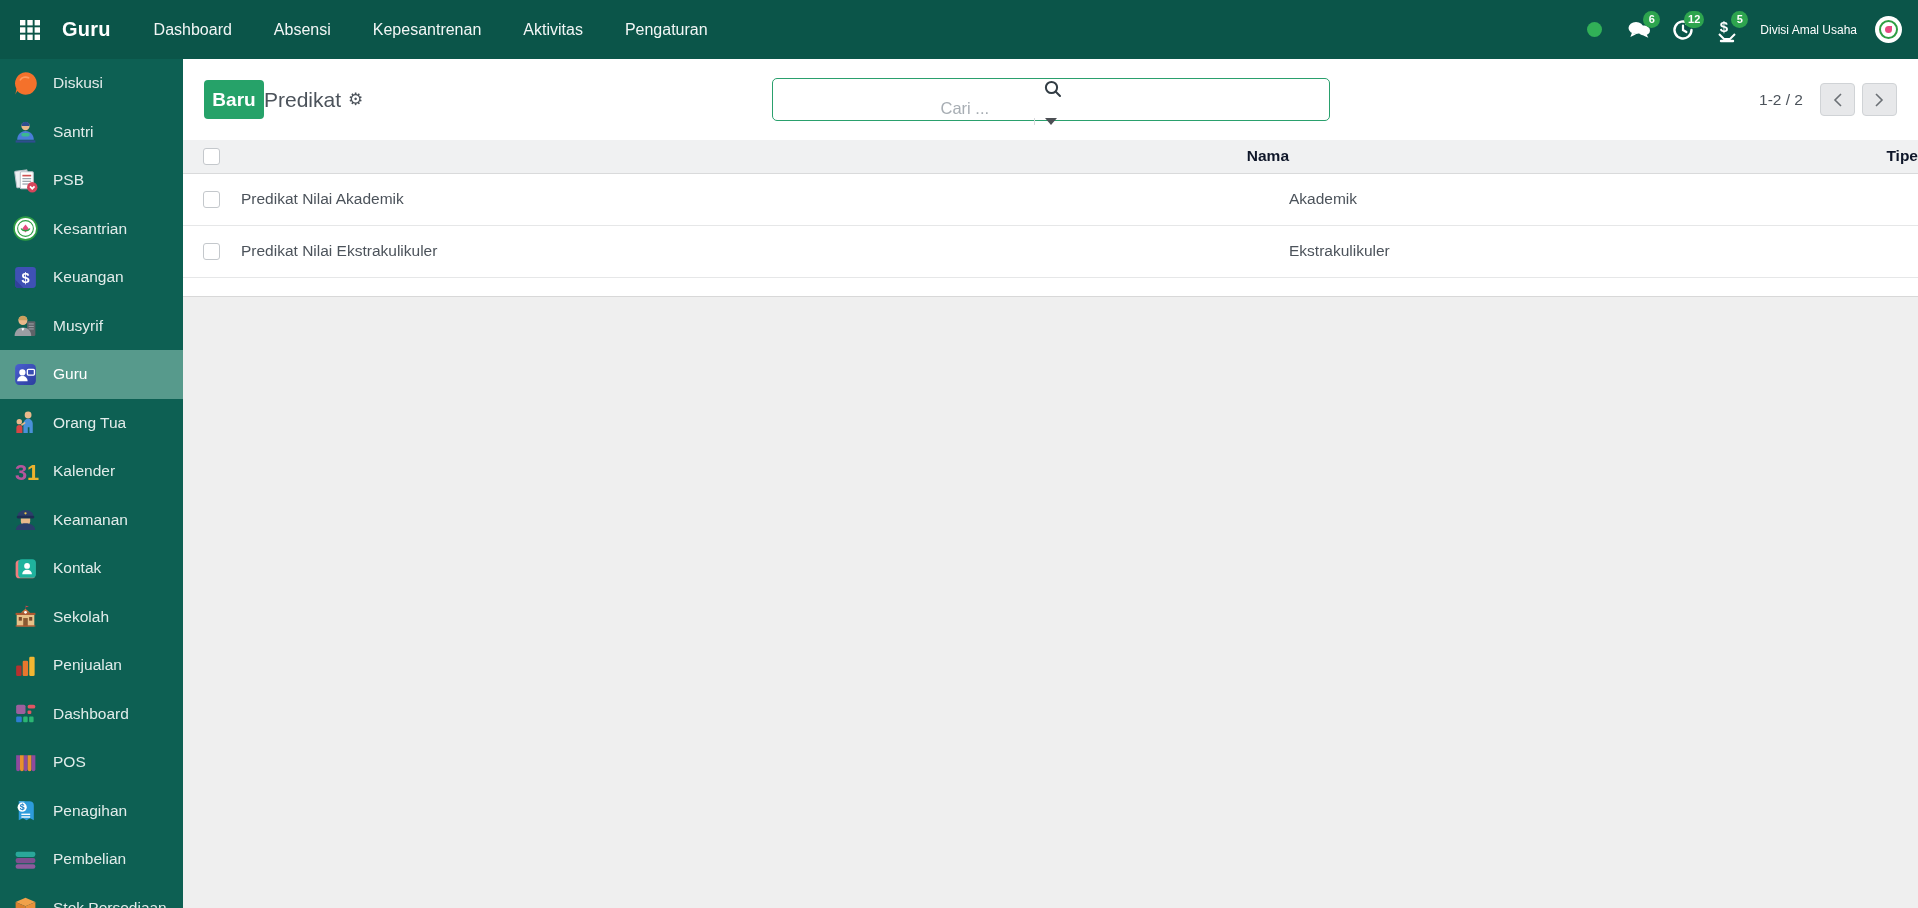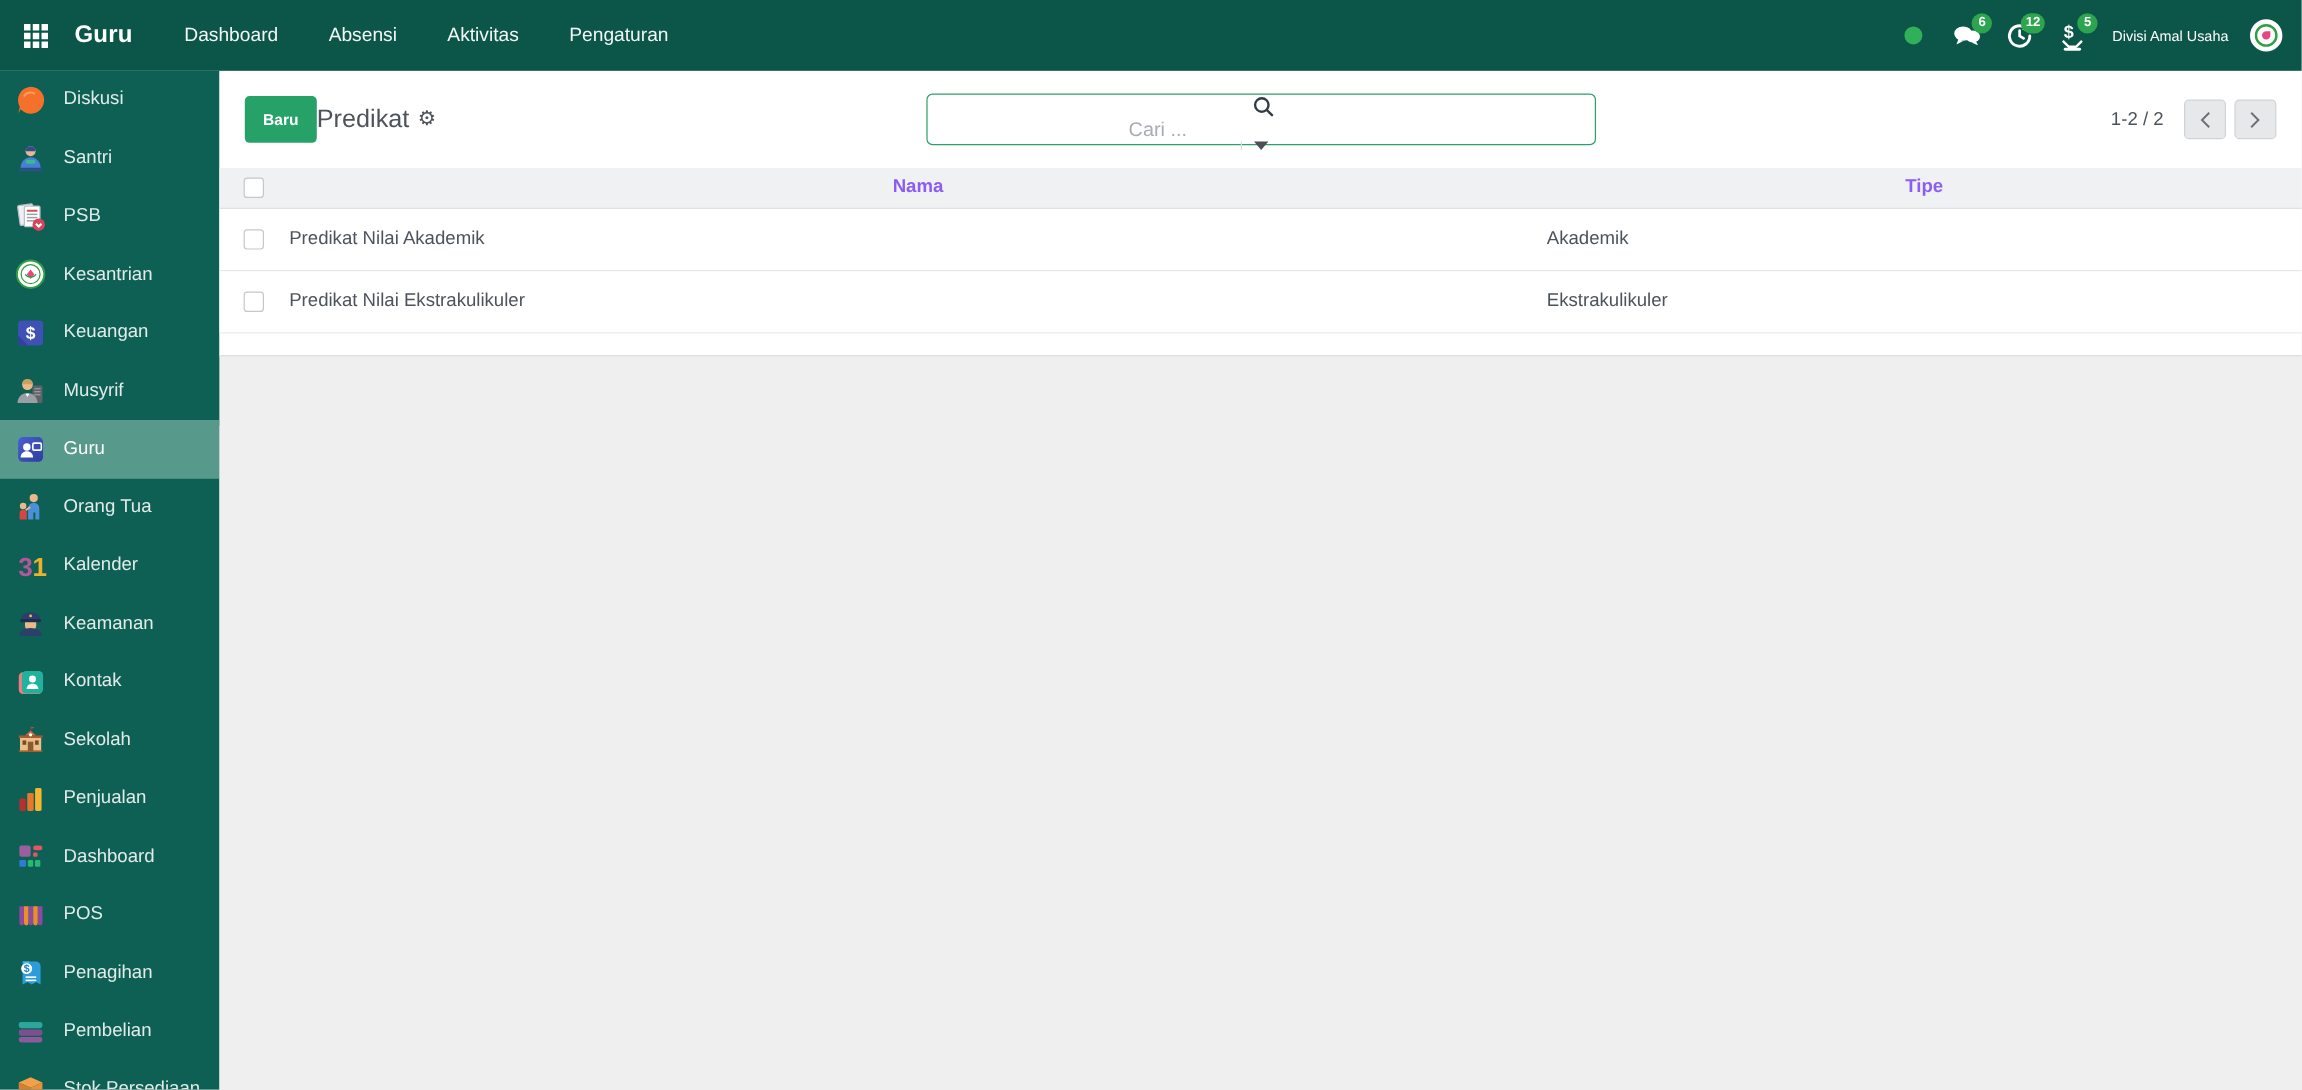--- a/index.html
+++ b/index.html
@@ -31,21 +31,21 @@
              background:#0d6053; overflow:hidden; }
   .s-item { height:48.5px; display:flex; align-items:center; padding-left:12px; cursor:pointer;
             color:rgba(255,255,255,.88); font-size:15.5px; }
   .s-item.active { background:#579a8c; color:#fff; }
   .s-icon { width:27px; height:27px; margin-right:14px; flex:0 0 27px; display:flex; align-items:center; justify-content:center; }
   .s-icon svg { width:27px; height:27px; }
 
   
   .main { position:absolute; left:183px; top:59px; width:1735px; height:849px; background:#efefef; }
   .control-panel { position:relative; height:81px; background:#fff; display:flex; align-items:center; padding:0 21px; }
-  .btn-new { background:#26a269; color:#fff; font-weight:bold; font-size:13px; border:none;
+  .btn-new { background:#26a269; color:#fff; font-weight:bold; font-size:19px; border:none;
              border-radius:4px; width:60px; height:39px; cursor:pointer;text-align:center; }
   .cp-title { font-size:21px; color:#4c535b; margin-left:0; display:flex; align-items:center; gap:7px; }
   .gear { font-size:17px; color:#4c535b; cursor:pointer; font-family:"DejaVu Sans", sans-serif; line-height:1; }
 
   .searchbox { position:absolute; left:50%; transform:translateX(-50%); top:19px; width:558px; height:43px;
                border:1px solid #2aa06d; border-radius:5px; background:#fff; display:flex; align-items:center;flex-direction:column; }
   .searchbox .mag { margin:0 10px 0 14px; display:flex; }
   .searchbox input { border:none; outline:none; flex:1; font-size:16.5px; color:#4c535b; height:100%;
                      font-family:"Liberation Sans", sans-serif; background:transparent; }
   .searchbox input::placeholder { color:#a7adb3; }
@@ -56,22 +56,22 @@
 
   .pager { margin-left:auto; display:flex; align-items:center; gap:7px; }
   .pager-range { font-size:15.5px; color:#4c535b; margin-right:10px; }
   .pager-btn { width:35px; height:33px; background:#e7e8ea; border:1px solid #d0d3d6; border-radius:4px;
                display:flex; align-items:center; justify-content:center; cursor:pointer; }
 
   
   .list-table { width:100%; border-collapse:collapse; table-layout:fixed; background:#fff; }
   .list-table col.c-check { width:42px; }
   .list-table col.c-type  { width:629px; }
-  .list-table th { background:#f0f1f2; height:33px; text-align:center; font-size:15.5px; font-weight:bold;
-                   color:#8b5cf6; border-bottom:1px solid #d9dadb; }
+  .list-table th { background:#f0f1f2; height:33px; text-align:right; font-size:15.5px; font-weight:bold;
+                   color:#0f172a; border-bottom:1px solid #d9dadb; }
   .list-table td { height:52px; font-size:15.5px; color:#4c535b; border-bottom:1px solid #e6e7e8; background:#fff; }
   .cell-pad { padding-left:16px; }
   .chk { width:17px; height:17px; border:1px solid #c4c8cc; border-radius:3px; background:#fff;
          margin-left:20px; cursor:pointer; }
   .table-tail { height:19px; background:#fff; border-bottom:1px solid #d8d8d8; }
   .content-rest { position:absolute; left:0; right:0; bottom:0; top:296px; background:#efefef; }
 </style>
 </head>
 <body>
 
@@ -88,20 +88,21 @@
         <rect x="2" y="16.6" width="5.4" height="5.4"></rect>
           <rect x="9.3" y="16.6" width="5.4" height="5.4"></rect>
           <rect x="16.6" y="16.6" width="5.4" height="5.4"></rect>
       </g>
     </svg>
   </div>
   <div class="app-name">Guru</div>
   <nav class="tb-menu">
     <div class="tb-item">Dashboard</div>
     <div class="tb-item">Absensi</div>
+    <div class="tb-item">Kepesantrenan</div>
     <div class="tb-item">Aktivitas</div>
     <div class="tb-item">Pengaturan</div>
   </nav>
   <div class="tb-right">
     <span class="presence"></span>
     <div class="tb-ico">
       <svg width="26" height="24" viewBox="0 0 26 24">
         <ellipse cx="10" cy="10" rx="7.5" ry="6" fill="#fff"></ellipse>
         <path d="M6 14.5l-1.6 4.5 5.6-2.8z" fill="#fff"></path>
         <ellipse cx="18" cy="12.5" rx="6" ry="5" fill="#fff"></ellipse>

